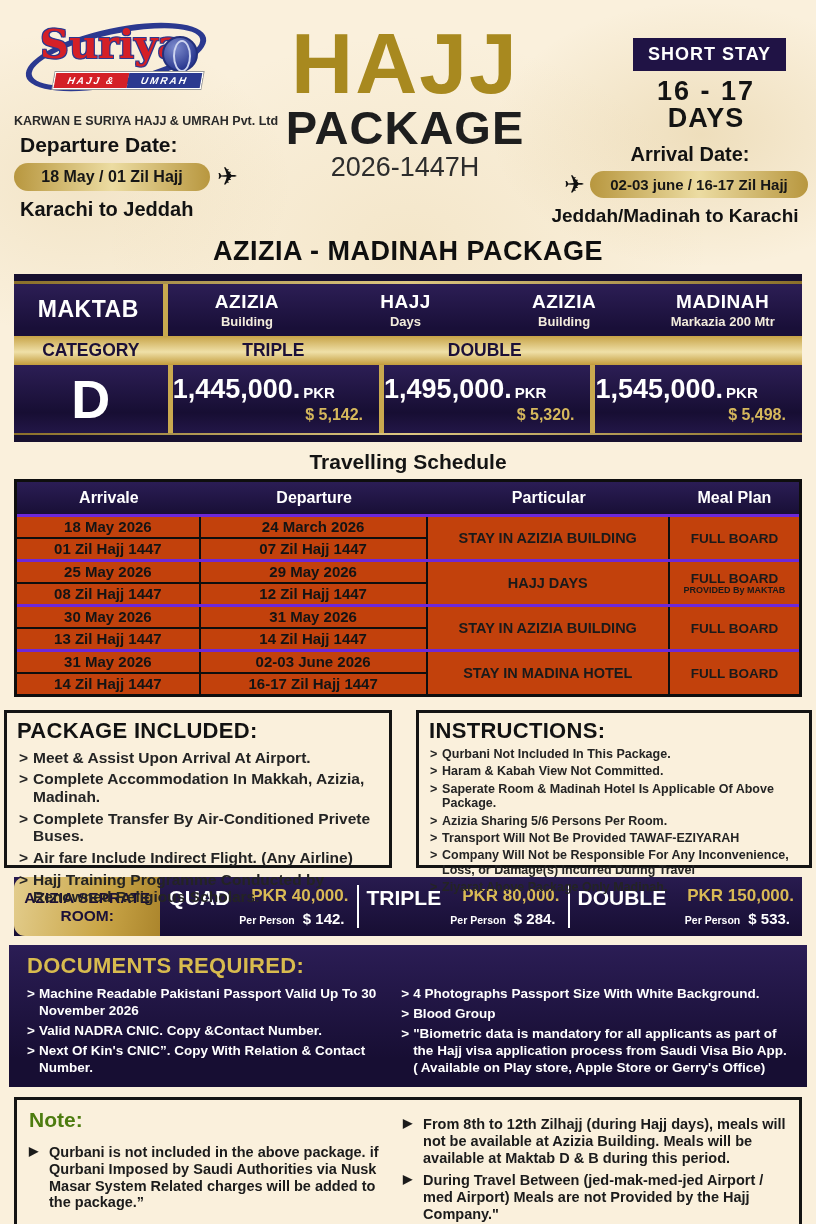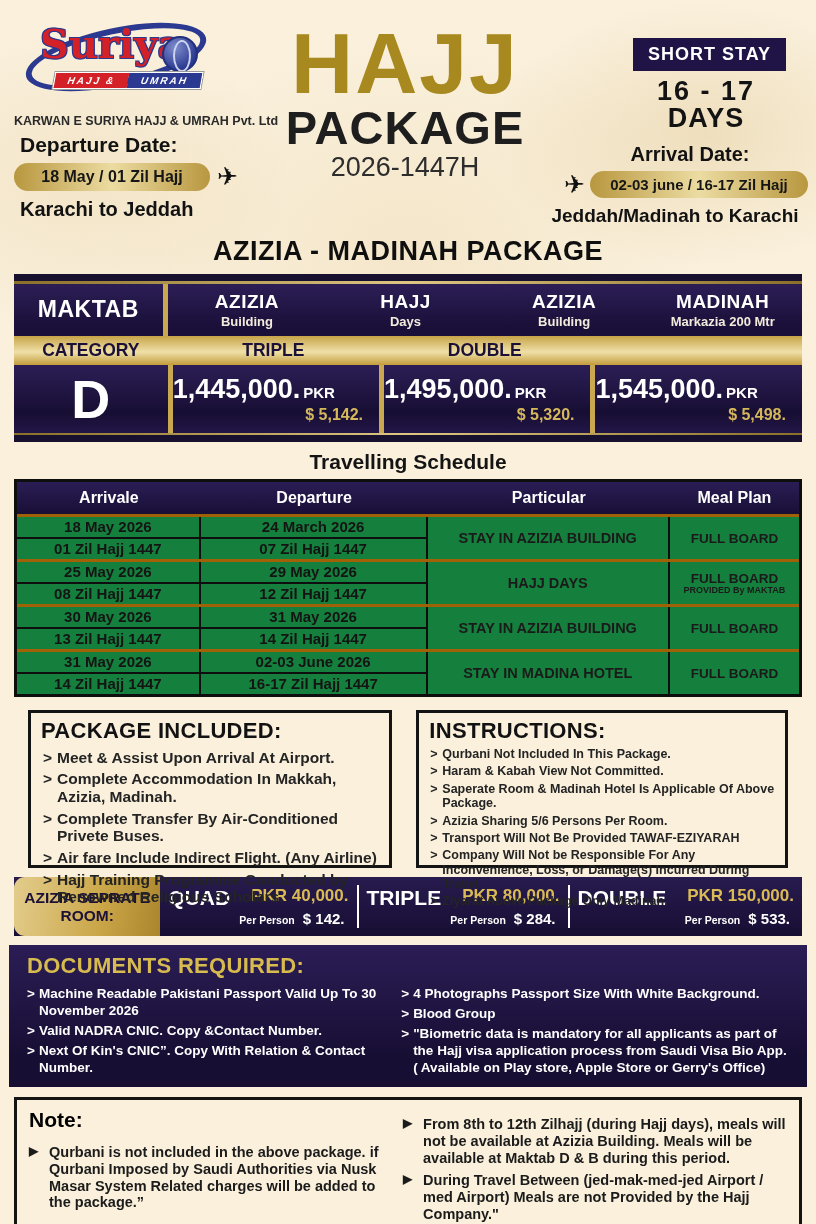--- a/index.html
+++ b/index.html
@@ -72,34 +72,34 @@
   .pt-price { display:grid; grid-template-columns:19.5% 26.83% 26.83% 26.84%; background:linear-gradient(180deg,#2c1e55,#170e33 70%,#221647); }
   .ptp-cat { display:flex; align-items:center; justify-content:center; color:#fff; font-size:54px; font-weight:bold; }
   .ptpc { border-left:5px solid #c9a94f; padding:8px 16px 7px 0; display:flex; flex-direction:column; justify-content:center; min-height:68px; }
   .ptp-main { text-align:left; color:#fff; font-weight:bold; white-space:nowrap; }
   .ptp-pkr { font-size:27px; }
   .ptp-cur { font-size:15px; margin-left:3px; }
   .ptp-usd { text-align:right; color:#d6b85c; font-weight:bold; font-size:16px; margin-top:1px; }
 
   
   .sched-heading { text-align:center; font-size:21px; font-weight:bold; color:#141414; margin:8px 0 5px; }
-  .st { margin:0 14px; border:3px solid #0e0e0e; background:#15803d; }
+  .st { margin:0 14px; border:3px solid #0e0e0e; background:#c2410c; }
   .sh { display:grid; grid-template-columns:23.5% 29% 31% 16.5%; background:linear-gradient(180deg,#2b1d55,#180f36); }
   .shc { color:#fff; font-weight:bold; font-size:16px; text-align:center; padding:7px 0; }
-  .sg { display:grid; grid-template-columns:23.5% 29% 31% 16.5%; border-top:3px solid #a16207; }
+  .sg { display:grid; grid-template-columns:23.5% 29% 31% 16.5%; border-top:3px solid #6d28d9; }
   .sgc { border-right:2.5px solid #0e0e0e; }
   .sg > .sgc:last-child { border-right:none; }
   .sd { text-align:center; font-weight:bold; font-size:15px; color:#141414; padding:1px 0 2px; }
   .sd + .sd { border-top:2px solid #0e0e0e; }
   .sgp { display:flex; align-items:center; justify-content:center; font-weight:bold; font-size:14.5px; color:#1a1a1a; text-align:center; }
   .sgm { display:flex; flex-direction:column; align-items:center; justify-content:center; font-weight:bold; font-size:13.5px; color:#1a1a1a; text-align:center; }
   .sgm-sub { font-size:9px; margin-top:-1px; }
 
   
-  .irow { display:flex; gap:24px; margin:13px 28px 0; }
+  .irow { display:flex; gap:24px; margin:13px 4px 0; }
   .ibox { border:3.5px solid #141414; padding:5px 10px 8px; height:158px; }
   .ibox-left { width:49.5%; }
   .ibox-right { width:50.5%; }
   .ibox-title { font-size:22px; font-weight:bold; color:#121212; letter-spacing:0.3px; }
   .pk-item { font-size:15.5px; font-weight:bold; color:#242424; padding-left:16px; position:relative; margin-top:4.5px; line-height:1.12; }
   .pk-item::before { content:">"; position:absolute; left:2px; }
   .in-item { font-size:12.5px; font-weight:bold; color:#242424; padding-left:13px; position:relative; margin-top:3px; line-height:1.15; }
   .in-item::before { content:">"; position:absolute; left:1px; }
 
   
@@ -122,21 +122,21 @@
   .docs-cols { display:flex; gap:16px; margin-top:3px; }
   .dcol-left { width:47%; }
   .dcol-right { flex:1; }
   .d-item { color:#fff; font-weight:bold; font-size:13.5px; line-height:1.26; padding-left:12px; position:relative; margin-top:3px; }
   .d-item::before { content:">"; position:absolute; left:0; }
 
   
   .note { margin:10px 14px 0; border:3.5px solid #141414; display:flex; gap:14px; padding:8px 12px; height:150px; }
   .note-left { width:47.5%; }
   .note-right { flex:1; padding-top:2px; }
-  .note-title { font-size:21px; font-weight:bold; color:#000000; }
+  .note-title { font-size:21px; font-weight:bold; color:#4d7c0f; }
   .n-item { position:relative; padding-left:20px; font-size:14.5px; font-weight:bold; color:#1b1b1b; line-height:1.16; margin-top:6px; }
   .n-item::before { content:"\25B6"; position:absolute; left:0; top:1px; font-size:12px; }
   .note-left .n-item { margin-top:12px; }
 </style>
 </head>
 <body>
 
 <div class="header">
   <div class="h-left">
     <div class="logo">

